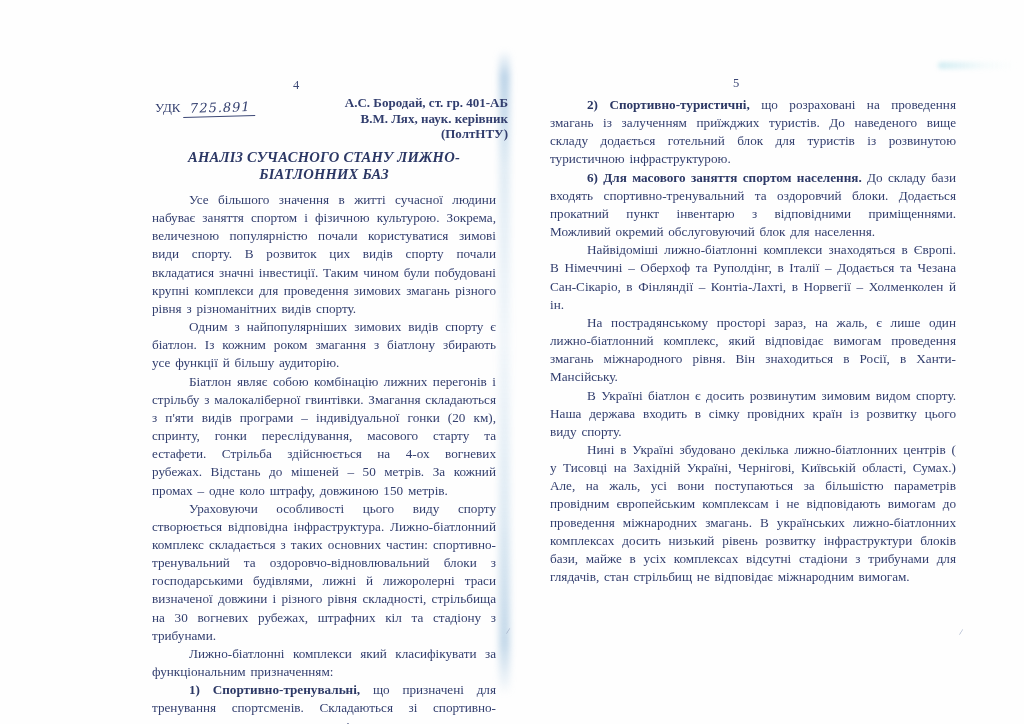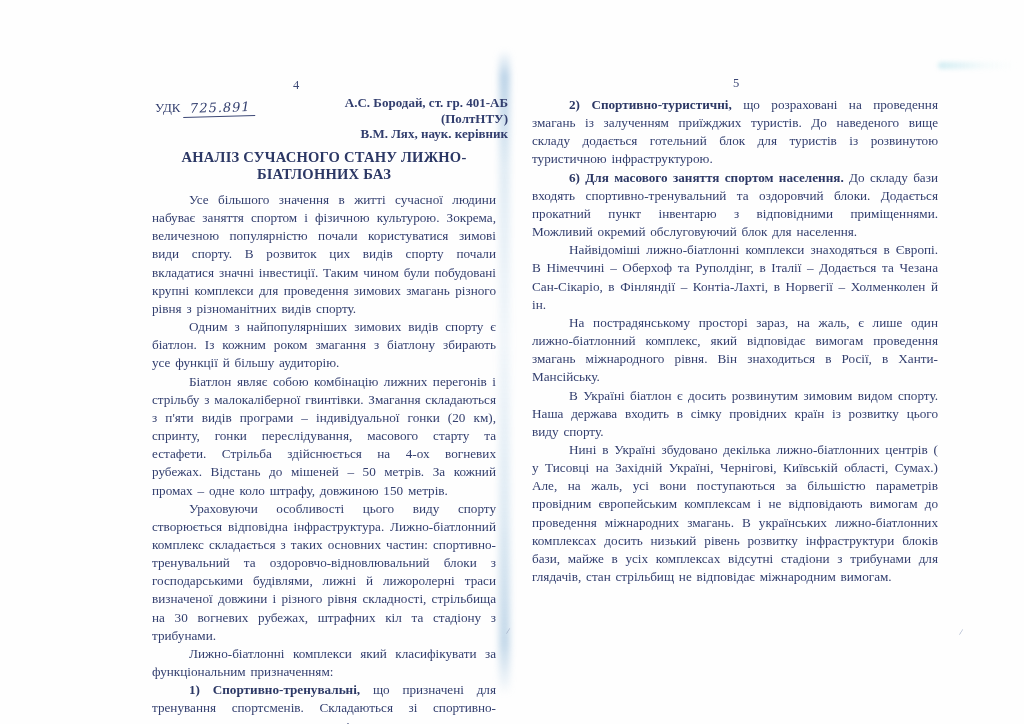--- a/index.html
+++ b/index.html
@@ -47,24 +47,24 @@
     margin-left:3px;
     letter-spacing:1px;
     transform:rotate(-1.6deg);
   }
   .authors{
     position:absolute;left:164px;top:95px;width:344px;
     text-align:right;font-size:13px;line-height:15.6px;font-weight:bold;
   }
   .content{position:absolute;}
   .content-left{left:152px;top:149px;width:344px;}
-  .content-right{left:532px;top:96px;width:406px;}
+  .content-right{left:550px;top:96px;width:406px;}
   .title{
     font-size:14.6px;font-weight:bold;text-align:center;
-    margin:0 0 8px 0;letter-spacing:0.2px;color:#2c3865;
+    margin:0 0 8px 0;letter-spacing:0.2px;color:#2c3865;font-style:italic;
   }
   .body p{
     margin:0;
     text-indent:37px;
     text-align:justify;
     font-size:13.2px;
     line-height:18.15px;
     word-spacing:1.5px;
   }
   .body p b{color:#2c3865;}
@@ -85,22 +85,22 @@
 
   <section class="page page-left">
     <div class="pagenum pagenum-left">4</div>
 
     <div class="udk">
       <span class="udk-label">УДК</span><span class="udk-value">725.891</span>
     </div>
 
     <div class="authors">
       <div class="author-line">А.С. Бородай, ст. гр. 401-АБ</div>
+      <div class="author-line">В.М. Лях, наук. керівник</div>
       <div class="author-line">(ПолтНТУ)</div>
-      <div class="author-line">В.М. Лях, наук. керівник</div>
     </div>
 
     <div class="content content-left">
       <h1 class="title">АНАЛІЗ СУЧАСНОГО СТАНУ ЛИЖНО-БІАТЛОННИХ БАЗ</h1>
       <div class="body">
           <p>Усе більшого значення  в житті сучасної людини набуває заняття спортом і фізичною культурою. Зокрема, величезною популярністю почали користуватися зимові види спорту. В розвиток цих видів спорту почали вкладатися значні інвестиції. Таким чином були побудовані крупні комплекси для проведення зимових змагань різного рівня з різноманітних видів спорту.</p>
           <p>Одним з найпопулярніших зимових видів спорту є біатлон. Із кожним роком змагання з біатлону збирають усе функції й більшу аудиторію.</p>
           <p>Біатлон являє собою комбінацію лижних перегонів і стрільбу з малокаліберної гвинтівки. Змагання складаються з п'яти видів програми – індивідуальної гонки (20 км), спринту, гонки переслідування, масового старту та естафети. Стрільба здійснюється на 4-ох вогневих рубежах. Відстань до мішеней –  50 метрів. За кожний промах – одне коло штрафу, довжиною 150 метрів.</p>
           <p>Ураховуючи особливості цього виду спорту створюється відповідна інфраструктура. Лижно-біатлонний комплекс складається з таких основних частин: спортивно-тренувальний та оздоровчо-відновлювальний блоки з господарськими будівлями, лижні й лижоролерні траси визначеної довжини і різного рівня складності, стрільбища на 30 вогневих рубежах, штрафних кіл та стадіону з трибунами.</p>
           <p>Лижно-біатлонні комплекси який класифікувати за функціональним призначенням:</p>

